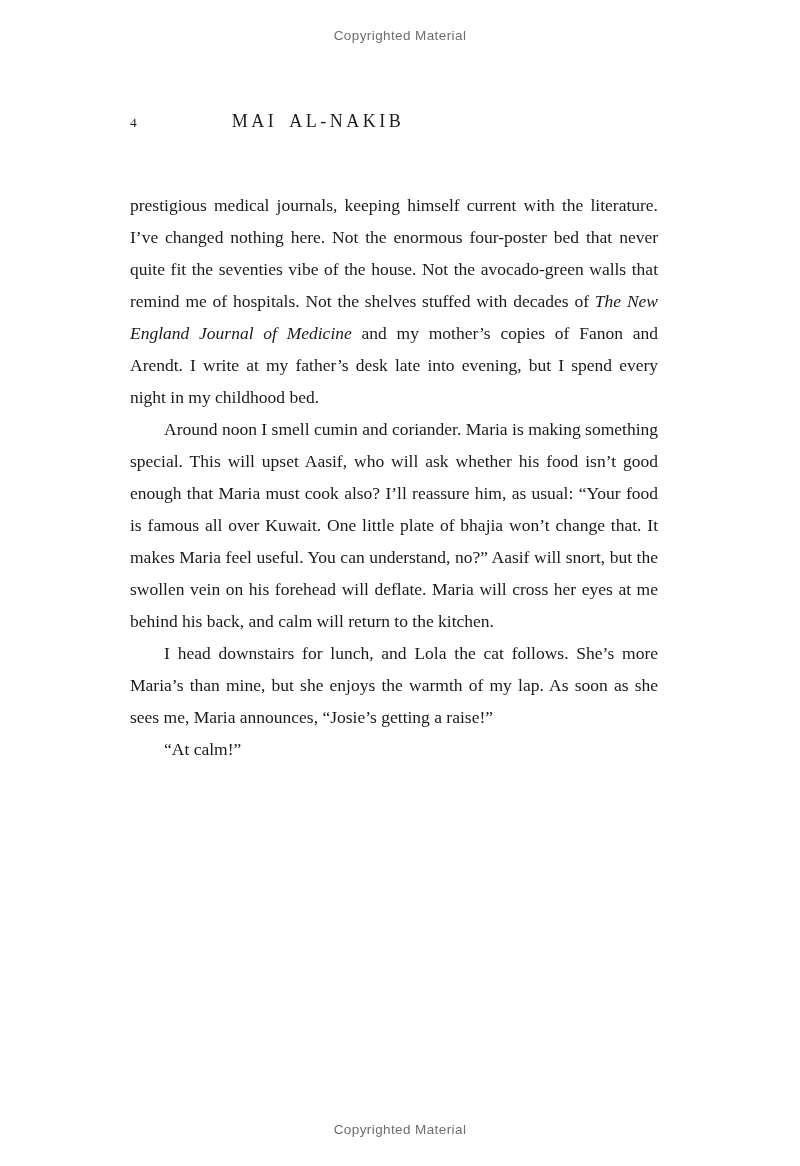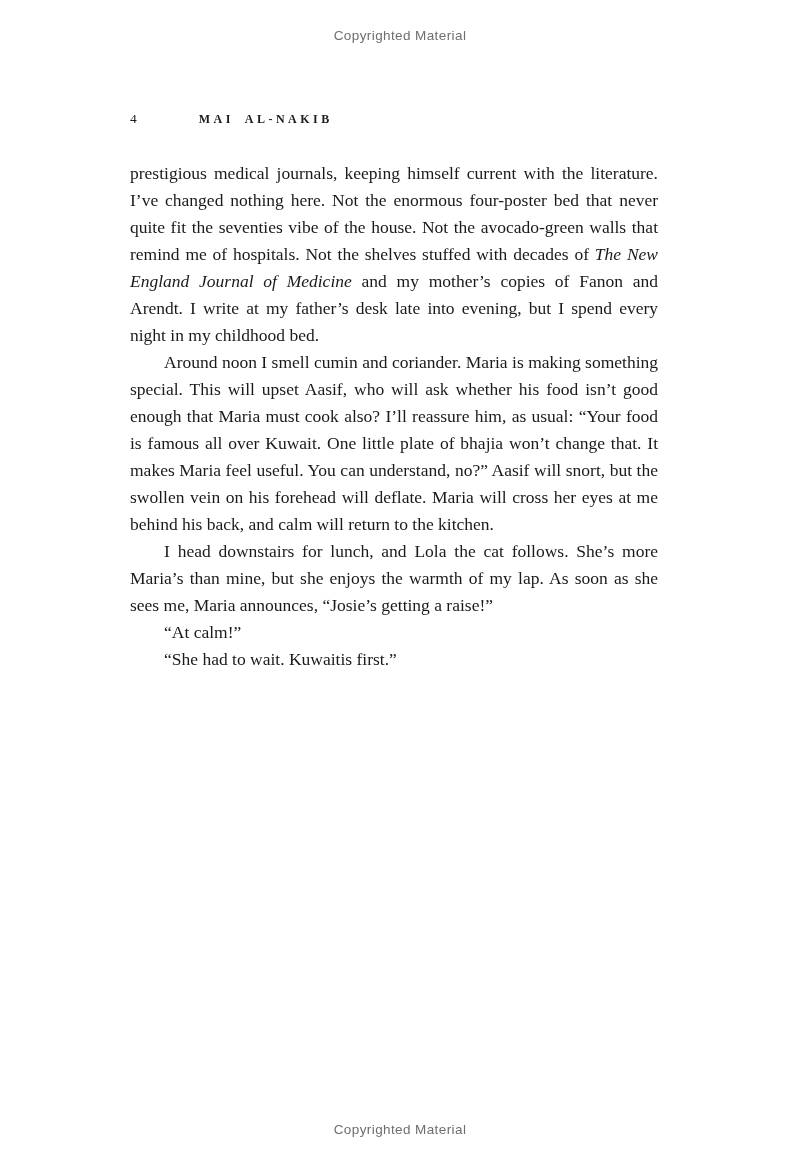--- a/index.html
+++ b/index.html
@@ -34,35 +34,34 @@
     right: 142px;
     font-family: "Liberation Serif", serif;
     color: #1c1c1c;
     display: flex;
     align-items: baseline;
   }
   .page-number {
     font-size: 13.5px;
   }
   .running-title {
-    margin-left: 62px;
-    font-size: 12px;
+    margin-left: 95px;
+    font-size: 18px;
     letter-spacing: 3.5px;
     word-spacing: 5px;
-    font-weight: bold;
   }
 
   .body-text {
     position: absolute;
-    top: 160px;
+    top: 189px;
     left: 130px;
     width: 528px;
     font-family: "Liberation Serif", serif;
     font-size: 17.5px;
-    line-height: 27px;
+    line-height: 32px;
     color: #1a1a1a;
     text-align: justify;
   }
   .body-text p {
     margin: 0;
     padding: 0;
     text-indent: 34px;
   }
   .body-text p.no-indent {
     text-indent: 0;
@@ -85,21 +84,20 @@
 
   <div class="body-text">
     <p class="no-indent"><span>prestigious medical journals, keeping himself current with the literature. I’ve changed nothing here. Not the enormous four-poster bed that never quite fit the seventies vibe of the house. Not the avocado-green walls that remind me of hospitals. Not the shelves stuffed with decades of </span><span class="italic">The New England Journal of Medicine</span><span> and my mother’s copies of Fanon and Arendt. I write at my father’s desk late into evening, but I spend every night in my childhood bed.</span></p>
 
     <p>Around noon I smell cumin and coriander. Maria is making something special. This will upset Aasif, who will ask whether his food isn’t good enough that Maria must cook also? I’ll reassure him, as usual: “Your food is famous all over Kuwait. One little plate of bhajia won’t change that. It makes Maria feel useful. You can understand, no?” Aasif will snort, but the swollen vein on his forehead will deflate. Maria will cross her eyes at me behind his back, and calm will return to the kitchen.</p>
 
     <p>I head downstairs for lunch, and Lola the cat follows. She’s more Maria’s than mine, but she enjoys the warmth of my lap. As soon as she sees me, Maria announces, “Josie’s getting a raise!”</p>
 
     <p>“At calm!”</p>
 
-    <p>“She had to wait. Kuwaitis first.”</p>
 
 
 
   </div>
 
   <div class="notice bottom">Copyrighted Material</div>
 
 </div>
 
 </body></html>

